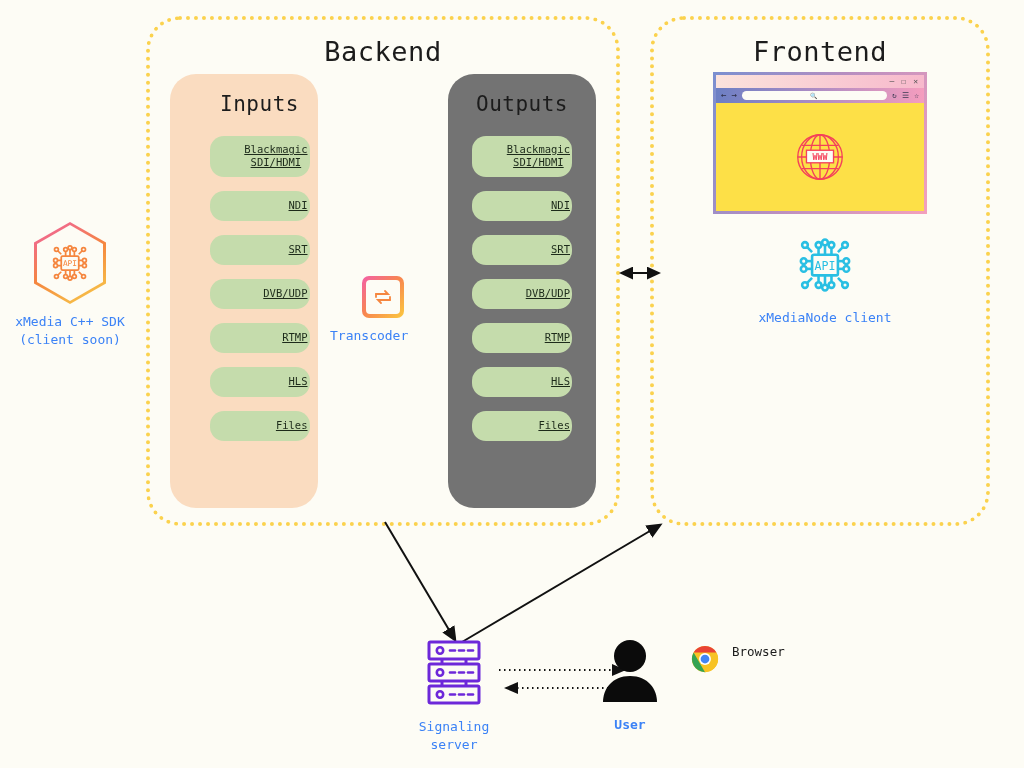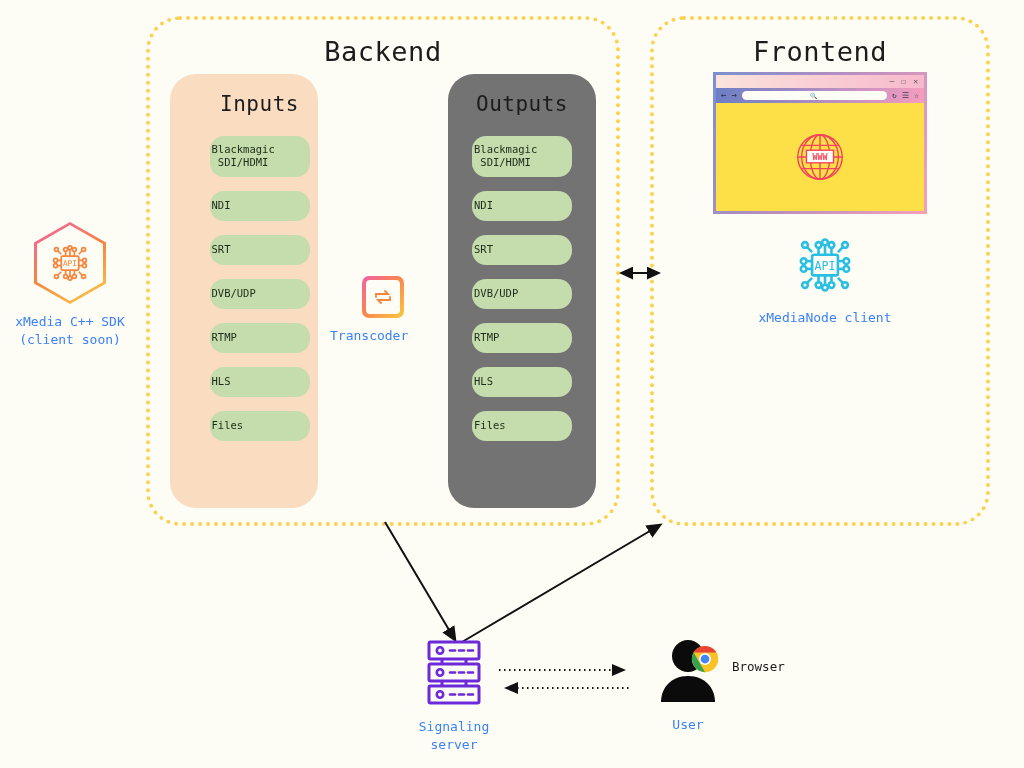--- a/index.html
+++ b/index.html
@@ -37,21 +37,21 @@
   #outputs-col { left: 448px; top: 74px; height: 434px; background: #737373; }
   .io-title {
     text-align: center; font-size: 21px; color: #1c1c1c;
     margin-bottom: 20px; letter-spacing: .5px;
   }
   .pill {
     width: 100px; margin: 0 auto 14px auto;
     background: #c5dcac; border-radius: 14px;
     text-align: center; font-size: 10.5px; color: #1d2b1a;
     padding: 7px 2px; line-height: 1.28;
-    min-height: 30px; display: flex; align-items: center; justify-content: flex-start;
+    min-height: 30px; display: flex; align-items: center; justify-content: flex-end; text-decoration: underline;
   }
   .pill.tall { min-height: 38px; }
 
   
   #transcoder { position: absolute; left: 330px; top: 276px; width: 106px; }
   .grad-box {
     width: 42px; height: 42px; margin: 0 auto;
     border-radius: 7px; padding: 4px;
     background: linear-gradient(135deg,#f35fa8 0%,#f8864f 48%,#fbc93f 100%);
   }
@@ -105,22 +105,22 @@
   
   #apinode { position: absolute; left: 740px; top: 234px; width: 170px; text-align: center; }
 
   
   #link-arrow { position: absolute; left: 612px; top: 262px; width: 56px; height: 22px; }
   #diag-arrows { position: absolute; left: 350px; top: 500px; width: 340px; height: 170px; }
   #dot-arrows { position: absolute; left: 495px; top: 660px; width: 140px; height: 38px; }
 
   
   #signal { position: absolute; left: 395px; top: 638px; width: 118px; text-align: center; }
-  #user { position: absolute; left: 638px; top: 638px; width: 100px; text-align: center; }
-  #browser-label { position: absolute; left: 690px; top: 644px; display: flex; align-items: flex-end; gap: 12px; }
+  #user { position: absolute; left: 580px; top: 638px; width: 100px; text-align: center; font-weight: bold; }
+  #browser-label { position: absolute; left: 690px; top: 644px; display: flex; align-items: flex-start; gap: 12px; }
   #browser-label .lbl { font-size: 12.5px; color: #1c1c1c; }
 </style>
 </head>
 <body>
 
 <div id="stage">
 
   <div class="panel" id="backend-panel">
     <div class="panel-title">Backend</div>
   </div>

